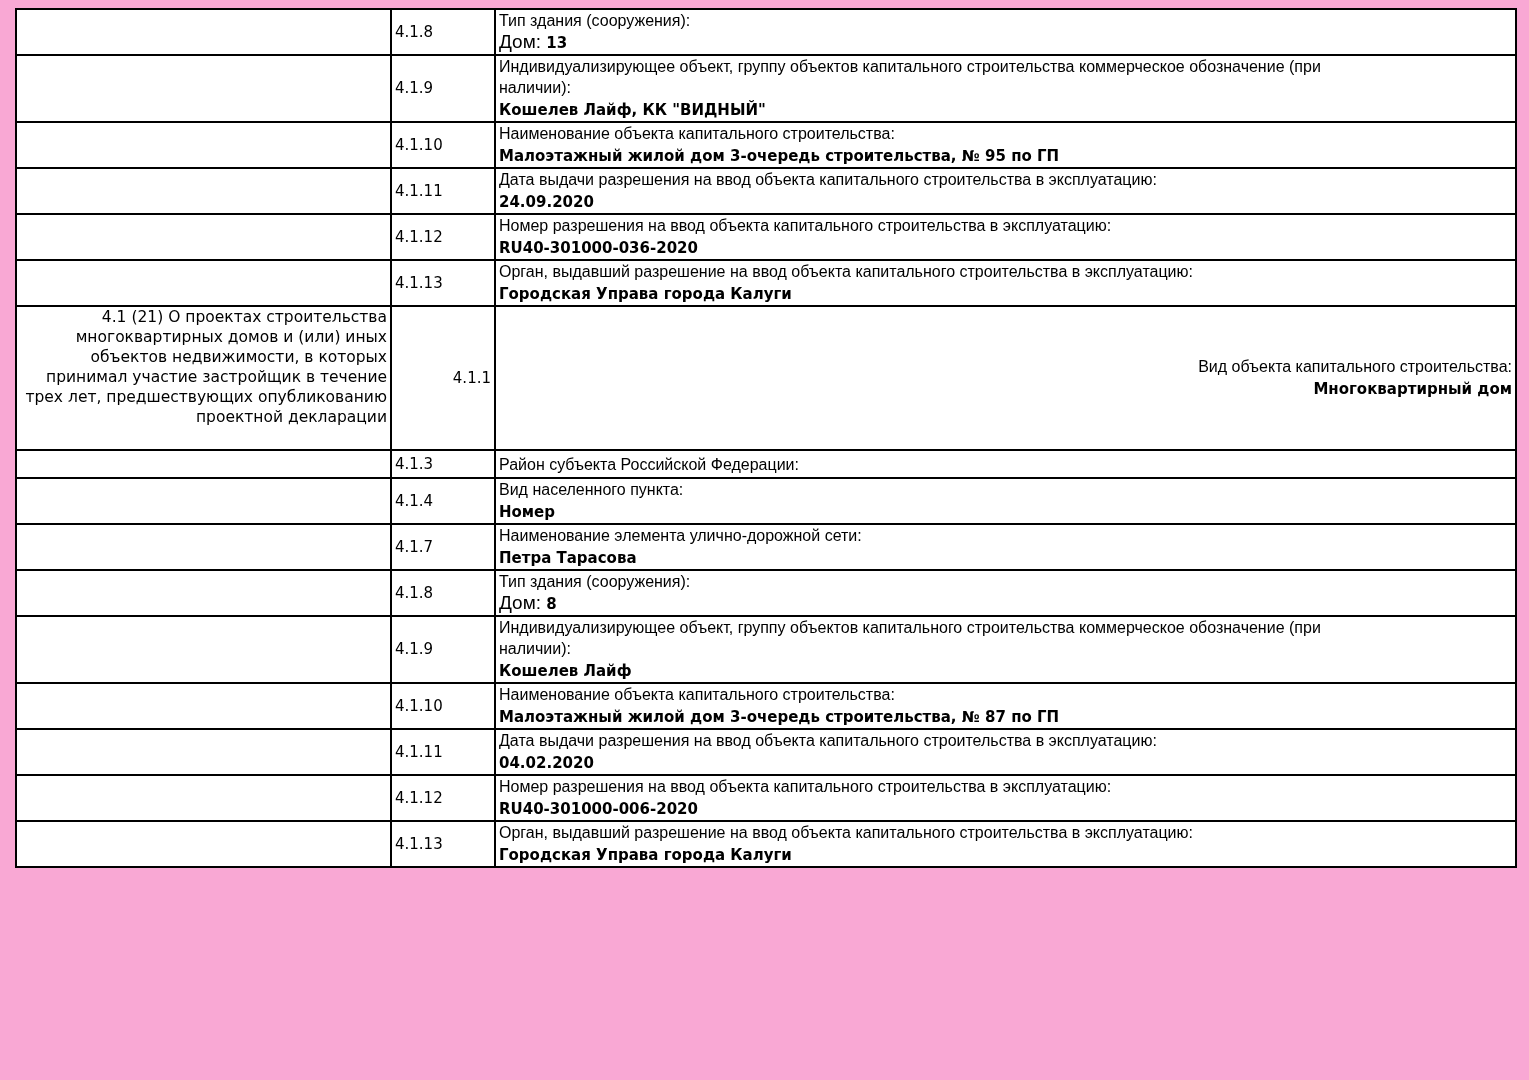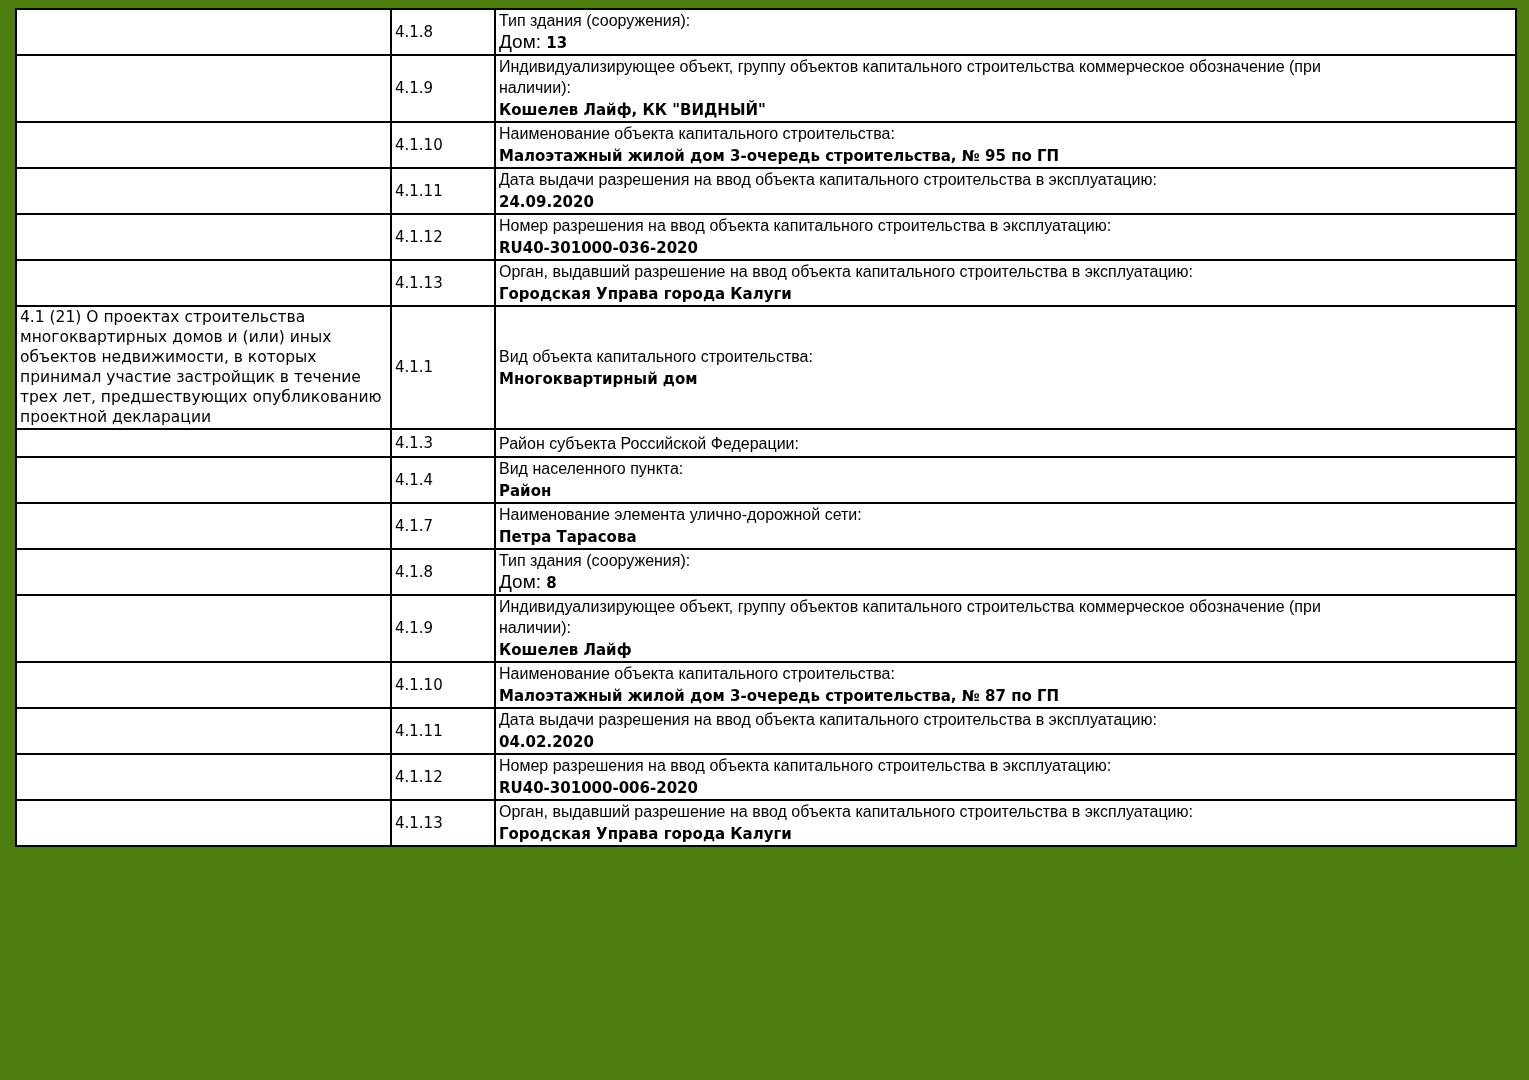--- a/index.html
+++ b/index.html
@@ -1,20 +1,20 @@
 <!DOCTYPE html>
 <html><head>
 <meta charset="utf-8">
 <style>
   html, body { margin: 0; padding: 0; background: #ffffff; }
   .page {
     position: relative;
     width: 1529px;
     height: 1080px;
-    background: #4d7c0f;
+    background: #f9a8d4;
     overflow: hidden;
     color: #000000;
   }
   table.decl {
     position: absolute;
     left: 15px;
     top: 8px;
     width: 1500px;
     border-collapse: collapse;
     table-layout: fixed;
@@ -57,21 +57,21 @@
   .val .vpfx {
     font-family: "Liberation Sans", sans-serif;
     font-size: 19px;
     font-weight: normal;
     margin-top: 40px;
   }
   .val .vtxt { font-weight: bold; margin-top: 11px; }
   tr.r1l  { height: 28px; }
   tr.r2l  { height: 46px; }
   tr.r3l  { height: 66px; }
-  tr.rbig { height: 123px; }
+  tr.rbig { height: 144px; text-align: right; }
 </style>
 </head>
 <body>
 
 <div class="page">
   <table class="decl">
     <colgroup>
         <col class="c1">
         <col class="c2">
         <col class="c3">
@@ -167,21 +167,21 @@
         </td>
       </tr>
 
       <tr class="r2l">
         <td class="c-section">
             <div class="sect"></div>
           </td>
         <td class="c-code">4.1.4</td>
         <td class="c-content">
           <div class="lbl">Вид населенного пункта:</div>
-          <div class="val"><span class="vpfx"></span><span class="vtxt">Район</span></div>
+          <div class="val"><span class="vpfx"></span><span class="vtxt">Номер</span></div>
         </td>
       </tr>
 
 
 
       <tr class="r2l">
         <td class="c-section">
             <div class="sect"></div>
           </td>
         <td class="c-code">4.1.7</td>

